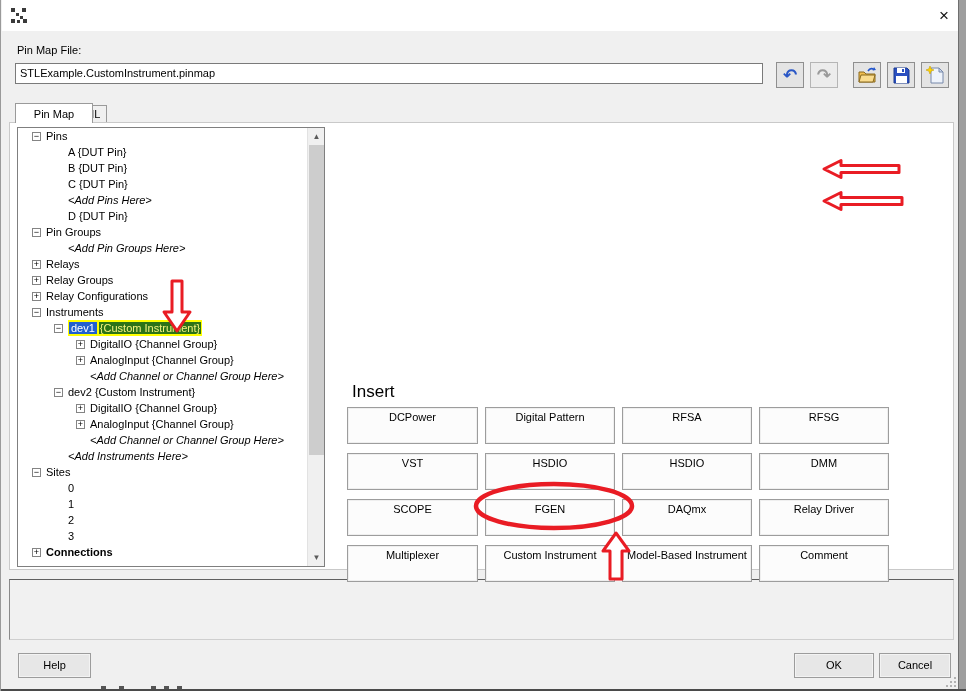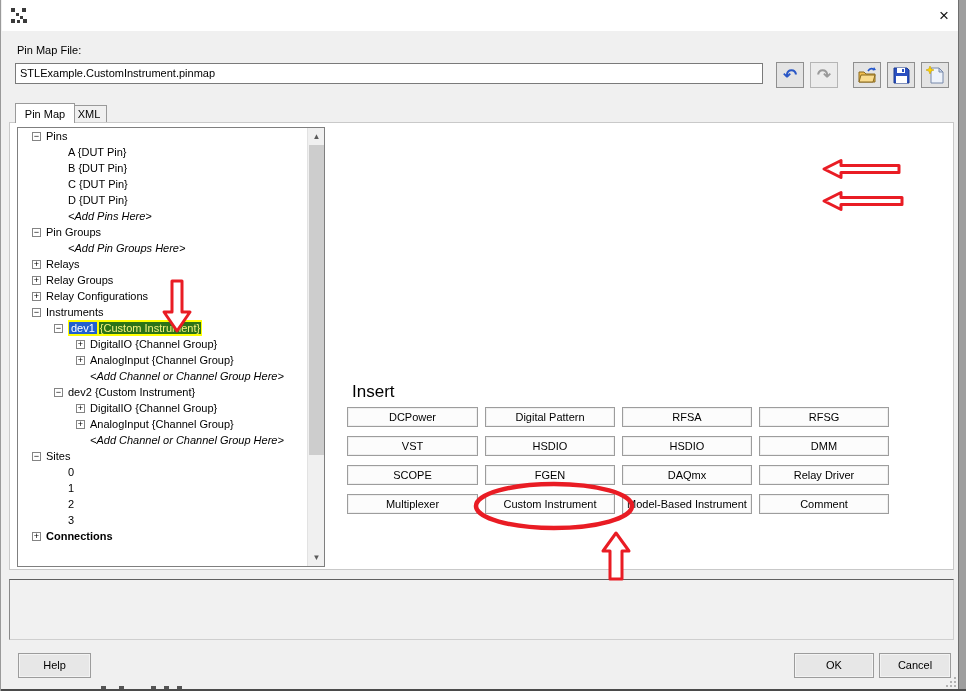--- a/index.html
+++ b/index.html
@@ -19,21 +19,21 @@
   .filebar-label{left:16px;top:44px;font-size:11px;color:#000;}
   .filebox{left:14px;top:63px;width:748px;height:21px;background:#fff;border:1px solid #7a7a7a;
            font-size:11px;line-height:19px;padding:0 4px;white-space:nowrap;overflow:hidden;}
   .tbtn{top:62px;width:28px;height:26px;background:#e4e4e4;border:1px solid #8f8f8f;
         display:flex;align-items:center;justify-content:center;font-size:17px;line-height:1;}
   .tbtn.disabled{border-color:#b5b5b5;background:#ececec;}
   .glyph-undo{color:#2a57c6;font-weight:bold;}
   .glyph-redo{color:#9a9a9a;font-weight:bold;}
   
   .tab{font-size:11px;text-align:center;}
-  .tab.active{left:14px;top:103px;width:60px;height:20px;background:#fff;border:1px solid #9a9a9a;border-bottom:none;line-height:20px;z-index:3;}
+  .tab.active{left:14px;top:103px;width:78px;height:20px;background:#fff;border:1px solid #9a9a9a;border-bottom:none;line-height:20px;z-index:3;}
   .tab.inactive{left:70px;top:105px;width:36px;height:17px;background:#f0f0f0;border:1px solid #9a9a9a;border-bottom:none;line-height:16px;z-index:1;}
   
   .page{left:8px;top:122px;width:945px;height:448px;background:#fff;border:1px solid #c9c9c9;z-index:2;}
   
   .tree{left:16px;top:127px;width:308px;height:440px;background:#fff;border:1px solid #7f7f7f;overflow:hidden;z-index:4;}
   .tree-body{position:absolute;left:0;top:0;right:17px;bottom:0;overflow:hidden;}
   .trow{height:16px;line-height:16px;font-size:11px;color:#000;white-space:nowrap;display:flex;align-items:center;}
   .trow.i .tlabel{font-style:italic;}
   .trow.b .tlabel{font-weight:bold;}
   .tglyph{display:inline-block;width:9px;height:9px;border:1px solid #848484;background:#fff;
@@ -49,21 +49,21 @@
   
   .flabel{font-size:11px;color:#000;}
   .txtbox{left:560px;width:252px;height:20px;background:#fff;border:1px solid #7a7a7a;font-size:11px;line-height:18px;padding:0 3px;white-space:nowrap;overflow:hidden;}
   .combo{left:560px;width:252px;height:20px;background:#f0f0f0;border:1px solid #8a8a8a;font-size:11px;line-height:18px;padding:0 3px;white-space:nowrap;}
   .hl{background:var(--yellow);padding:0 3px 0 1px;}
   .chev{position:absolute;right:9px;top:6px;width:7px;height:7px;border-right:1px solid #444;border-bottom:1px solid #444;transform:rotate(45deg) scale(1,0.9);}
   
   .groupbox{left:340px;top:389px;width:604px;height:143px;border:1px solid #d0d0d0;background:#fff;}
   .group-label{left:347px;top:382px;background:#fff;padding:0 4px;font-size:17px;z-index:5;}
   .grid{left:346px;top:407px;display:grid;grid-template-columns:131px 130px 130px 130px;column-gap:7px;row-gap:9px;z-index:5;}
-  .ibtn{position:relative;height:20px;background:#fcfcfc;border:1px solid #9d9d9d;box-shadow:inset 0 0 0 1px #efefef;
+  .ibtn{position:relative;height:37px;background:#fcfcfc;border:1px solid #9d9d9d;box-shadow:inset 0 0 0 1px #efefef;
         font-size:11px;text-align:center;line-height:18px;color:#000;}
   
   .ebtn{top:548px;height:22px;background:#fcfcfc;border:1px solid #9d9d9d;box-shadow:inset 0 0 0 1px #efefef;font-size:11px;text-align:center;line-height:20px;}
   .ebtn.disabled{color:#9a9a9a;border-color:#bdbdbd;}
   
   .msgpanel{left:8px;top:579px;width:945px;height:61px;background:#f1f1f1;
             border-top:1px solid #5f5f5f;border-left:1px solid #8a8a8a;border-right:1px solid #cfcfcf;border-bottom:1px solid #cfcfcf;}
   
   .fbtn{top:653px;height:25px;background:#e7e7e7;border:1px solid #9c9c9c;box-shadow:inset 0 0 0 1px #f3f3f3;font-size:11px;text-align:center;line-height:23px;}
   .grip{right:10px;bottom:4px;width:10px;height:10px;opacity:.6;}
@@ -139,83 +139,87 @@
           <span class="tlabel">A {DUT Pin}</span>
         </div>
         <div class="trow" style="padding-left: 36px;">
           <span class="tspacer"></span>
           <span class="tlabel">B {DUT Pin}</span>
         </div>
         <div class="trow" style="padding-left: 36px;">
           <span class="tspacer"></span>
           <span class="tlabel">C {DUT Pin}</span>
         </div>
+        <div class="trow i" style="padding-left: 36px;">
+          <span class="tspacer"></span>
+          <span class="tlabel">&lt;Add Pins Here&gt;</span>
+        </div>
         <div class="trow" style="padding-left: 36px;">
           <span class="tspacer"></span>
           <span class="tlabel">D {DUT Pin}</span>
         </div>
+        <div class="trow" style="padding-left: 14px;">
+          <span class="tglyph">−</span>
+          <span class="tlabel">Pin Groups</span>
+        </div>
         <div class="trow i" style="padding-left: 36px;">
           <span class="tspacer"></span>
-          <span class="tlabel">&lt;Add Pins Here&gt;</span>
-        </div>
-        <div class="trow" style="padding-left: 14px;">
-          <span class="tglyph">−</span>
-          <span class="tlabel">Pin Groups</span>
+          <span class="tlabel">&lt;Add Pin Groups Here&gt;</span>
+        </div>
+        <div class="trow" style="padding-left: 14px;">
+          <span class="tglyph">+</span>
+          <span class="tlabel">Relays</span>
+        </div>
+        <div class="trow" style="padding-left: 14px;">
+          <span class="tglyph">+</span>
+          <span class="tlabel">Relay Groups</span>
+        </div>
+        <div class="trow" style="padding-left: 14px;">
+          <span class="tglyph">+</span>
+          <span class="tlabel">Relay Configurations</span>
+        </div>
+        <div class="trow" style="padding-left: 14px;">
+          <span class="tglyph">−</span>
+          <span class="tlabel">Instruments</span>
+        </div>
+        <div class="trow" style="padding-left: 36px;">
+          <span class="tglyph">−</span>
+          <span class="sel-wrap tlabel"><span class="sel-name">dev1</span><span class="sel-type">{Custom Instrument}</span></span>
+        </div>
+        <div class="trow" style="padding-left: 58px;">
+          <span class="tglyph">+</span>
+          <span class="tlabel">DigitalIO {Channel Group}</span>
+        </div>
+        <div class="trow" style="padding-left: 58px;">
+          <span class="tglyph">+</span>
+          <span class="tlabel">AnalogInput {Channel Group}</span>
+        </div>
+        <div class="trow i" style="padding-left: 58px;">
+          <span class="tspacer"></span>
+          <span class="tlabel">&lt;Add Channel or Channel Group Here&gt;</span>
+        </div>
+        <div class="trow" style="padding-left: 36px;">
+          <span class="tglyph">−</span>
+          <span class="tlabel">dev2 {Custom Instrument}</span>
+        </div>
+        <div class="trow" style="padding-left: 58px;">
+          <span class="tglyph">+</span>
+          <span class="tlabel">DigitalIO {Channel Group}</span>
+        </div>
+        <div class="trow" style="padding-left: 58px;">
+          <span class="tglyph">+</span>
+          <span class="tlabel">AnalogInput {Channel Group}</span>
+        </div>
+        <div class="trow i" style="padding-left: 58px;">
+          <span class="tspacer"></span>
+          <span class="tlabel">&lt;Add Channel or Channel Group Here&gt;</span>
         </div>
         <div class="trow i" style="padding-left: 36px;">
           <span class="tspacer"></span>
-          <span class="tlabel">&lt;Add Pin Groups Here&gt;</span>
-        </div>
-        <div class="trow" style="padding-left: 14px;">
-          <span class="tglyph">+</span>
-          <span class="tlabel">Relays</span>
-        </div>
-        <div class="trow" style="padding-left: 14px;">
-          <span class="tglyph">+</span>
-          <span class="tlabel">Relay Groups</span>
-        </div>
-        <div class="trow" style="padding-left: 14px;">
-          <span class="tglyph">+</span>
-          <span class="tlabel">Relay Configurations</span>
-        </div>
-        <div class="trow" style="padding-left: 14px;">
-          <span class="tglyph">−</span>
-          <span class="tlabel">Instruments</span>
-        </div>
-        <div class="trow" style="padding-left: 36px;">
-          <span class="tglyph">−</span>
-          <span class="sel-wrap tlabel"><span class="sel-name">dev1</span><span class="sel-type">{Custom Instrument}</span></span>
-        </div>
-        <div class="trow" style="padding-left: 58px;">
-          <span class="tglyph">+</span>
-          <span class="tlabel">DigitalIO {Channel Group}</span>
-        </div>
-        <div class="trow" style="padding-left: 58px;">
-          <span class="tglyph">+</span>
-          <span class="tlabel">AnalogInput {Channel Group}</span>
-        </div>
-        <div class="trow i" style="padding-left: 58px;">
-          <span class="tspacer"></span>
-          <span class="tlabel">&lt;Add Channel or Channel Group Here&gt;</span>
-        </div>
-        <div class="trow" style="padding-left: 36px;">
-          <span class="tglyph">−</span>
-          <span class="tlabel">dev2 {Custom Instrument}</span>
-        </div>
-        <div class="trow" style="padding-left: 58px;">
-          <span class="tglyph">+</span>
-          <span class="tlabel">DigitalIO {Channel Group}</span>
-        </div>
-        <div class="trow" style="padding-left: 58px;">
-          <span class="tglyph">+</span>
-          <span class="tlabel">AnalogInput {Channel Group}</span>
-        </div>
-        <div class="trow i" style="padding-left: 58px;">
-          <span class="tspacer"></span>
-          <span class="tlabel">&lt;Add Channel or Channel Group Here&gt;</span>
+          <span class="tlabel">&lt;Add Instruments Here&gt;</span>
         </div>
         <div class="trow" style="padding-left: 14px;">
           <span class="tglyph">−</span>
           <span class="tlabel">Sites</span>
         </div>
         <div class="trow" style="padding-left: 36px;">
           <span class="tspacer"></span>
           <span class="tlabel">0</span>
         </div>
         <div class="trow" style="padding-left: 36px;">

